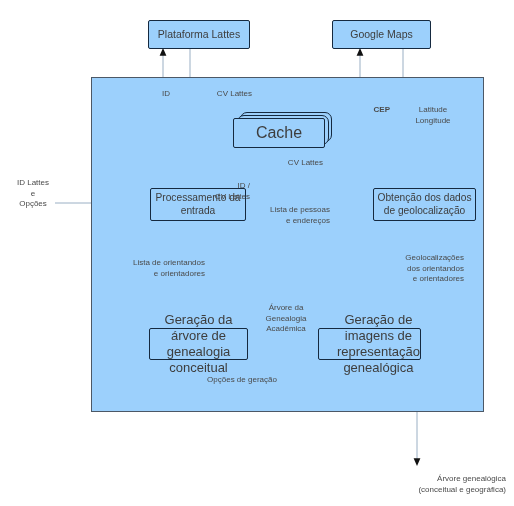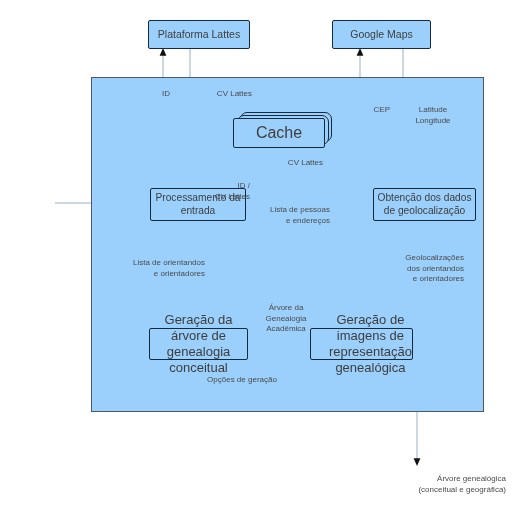--- a/index.html
+++ b/index.html
@@ -152,36 +152,39 @@
   <div class="node proc-lg" style="left:329px; top:188px; width:103px; height:33px;margin-left:44px;">
     <span>Obtenção dos dados
 de geolocalização</span>
   </div>
 
   <div class="node proc-sm" style="left:149px; top:328px; width:99px; height:32px;">
     <span>Geração da árvore
 de genealogia conceitual</span>
   </div>
 
-  <div class="node proc-sm" style="left:310px; top:328px; width:103px; height:32px;padding-left:21px;">
+  <div class="node proc-sm" style="left:318px; top:328px; width:103px; height:32px;padding-left:21px;">
     <span>Geração de imagens de
 representação genealógica</span>
   </div>
 
+  <div class="lbl c" style="left:4px; top:178px; width:58px;">ID Lattes
+e
+Opções</div>
 
   <div class="lbl l" style="left:140px; top:89px; width:30px;">ID</div>
 
   <div class="lbl l" style="left:192px; top:89px; width:60px;">CV Lattes</div>
 
   <div class="lbl l" style="left:198px; top:148px; width:52px;margin-top:33px;">ID /
 CV Lattes</div>
 
   <div class="lbl l" style="left:263px; top:158px; width:60px;">CV Lattes</div>
 
-  <div class="lbl l" style="left:356px; top:105px; width:34px;">CEP</div>
+  <div class="lbl l" style="left:356px; top:105px; width:34px;font-weight:bold;">CEP</div>
 
   <div class="lbl c" style="left:403px; top:105px; width:60px;">Latitude
 Longitude</div>
 
   <div class="lbl l" style="left:250px; top:205px; width:80px;">Lista de pessoas
 e endereços</div>
 
   <div class="lbl l" style="left:113px; top:258px; width:92px;">Lista de orientandos
 e orientadores</div>
 

